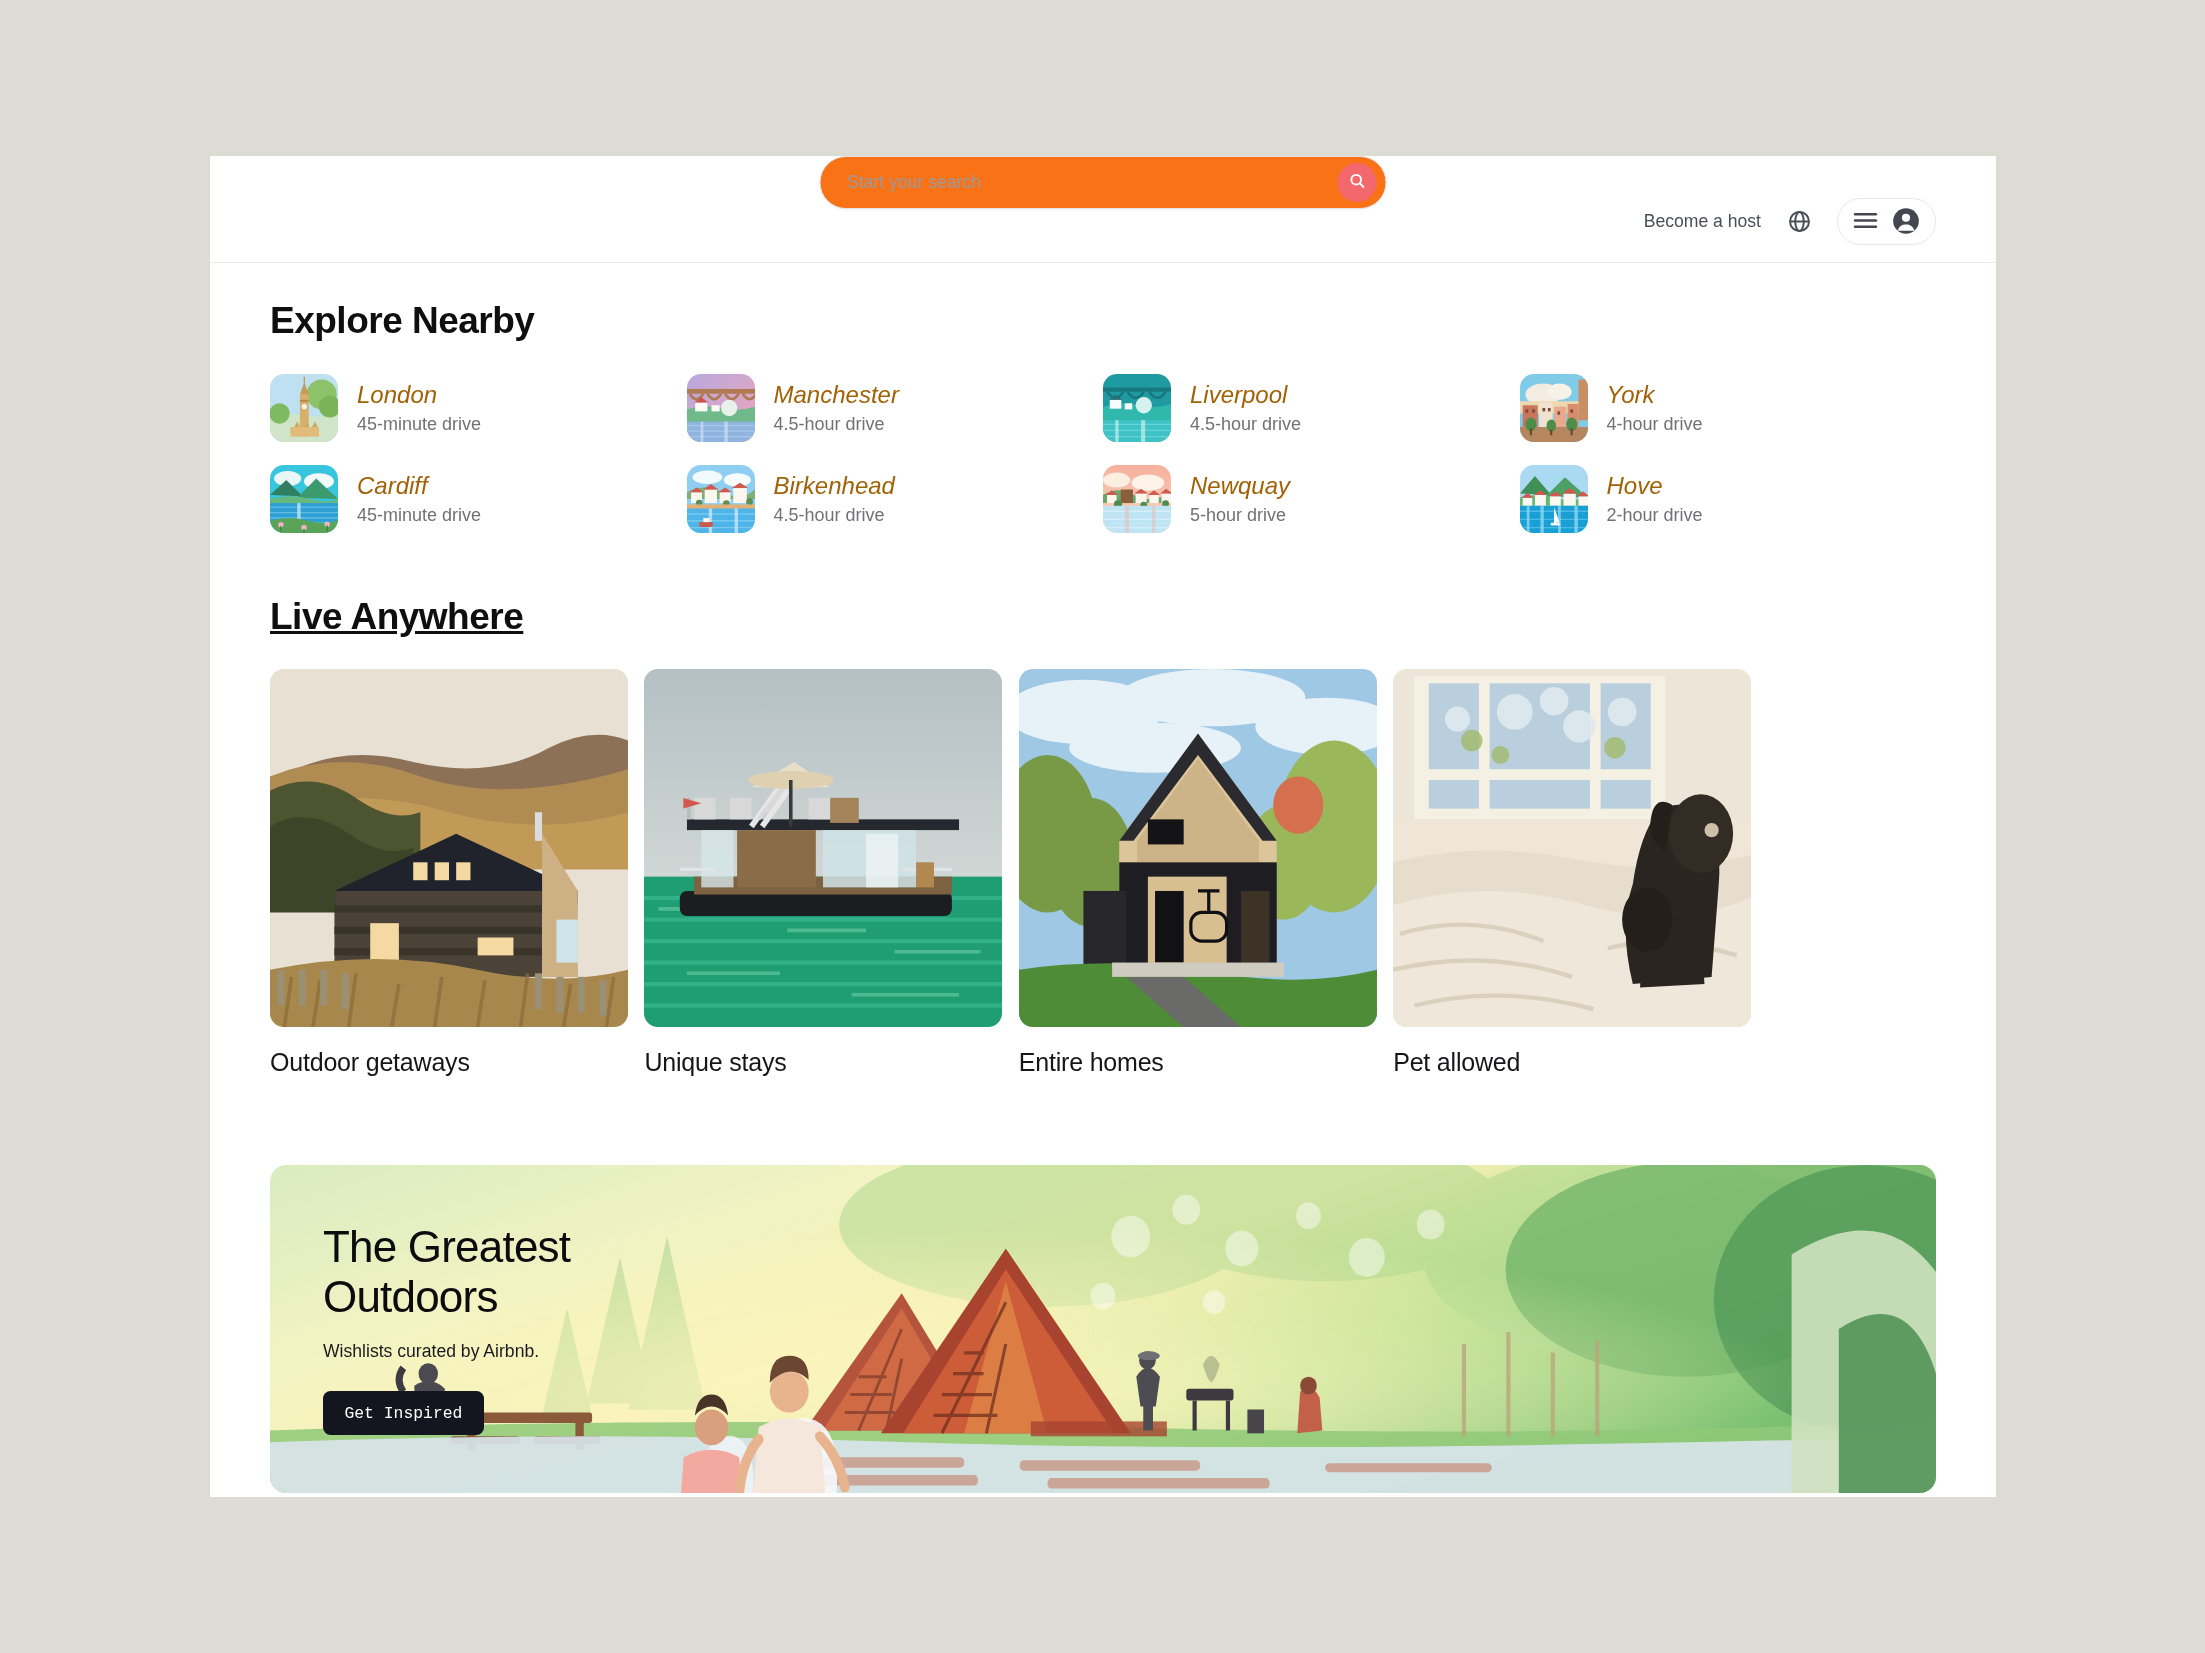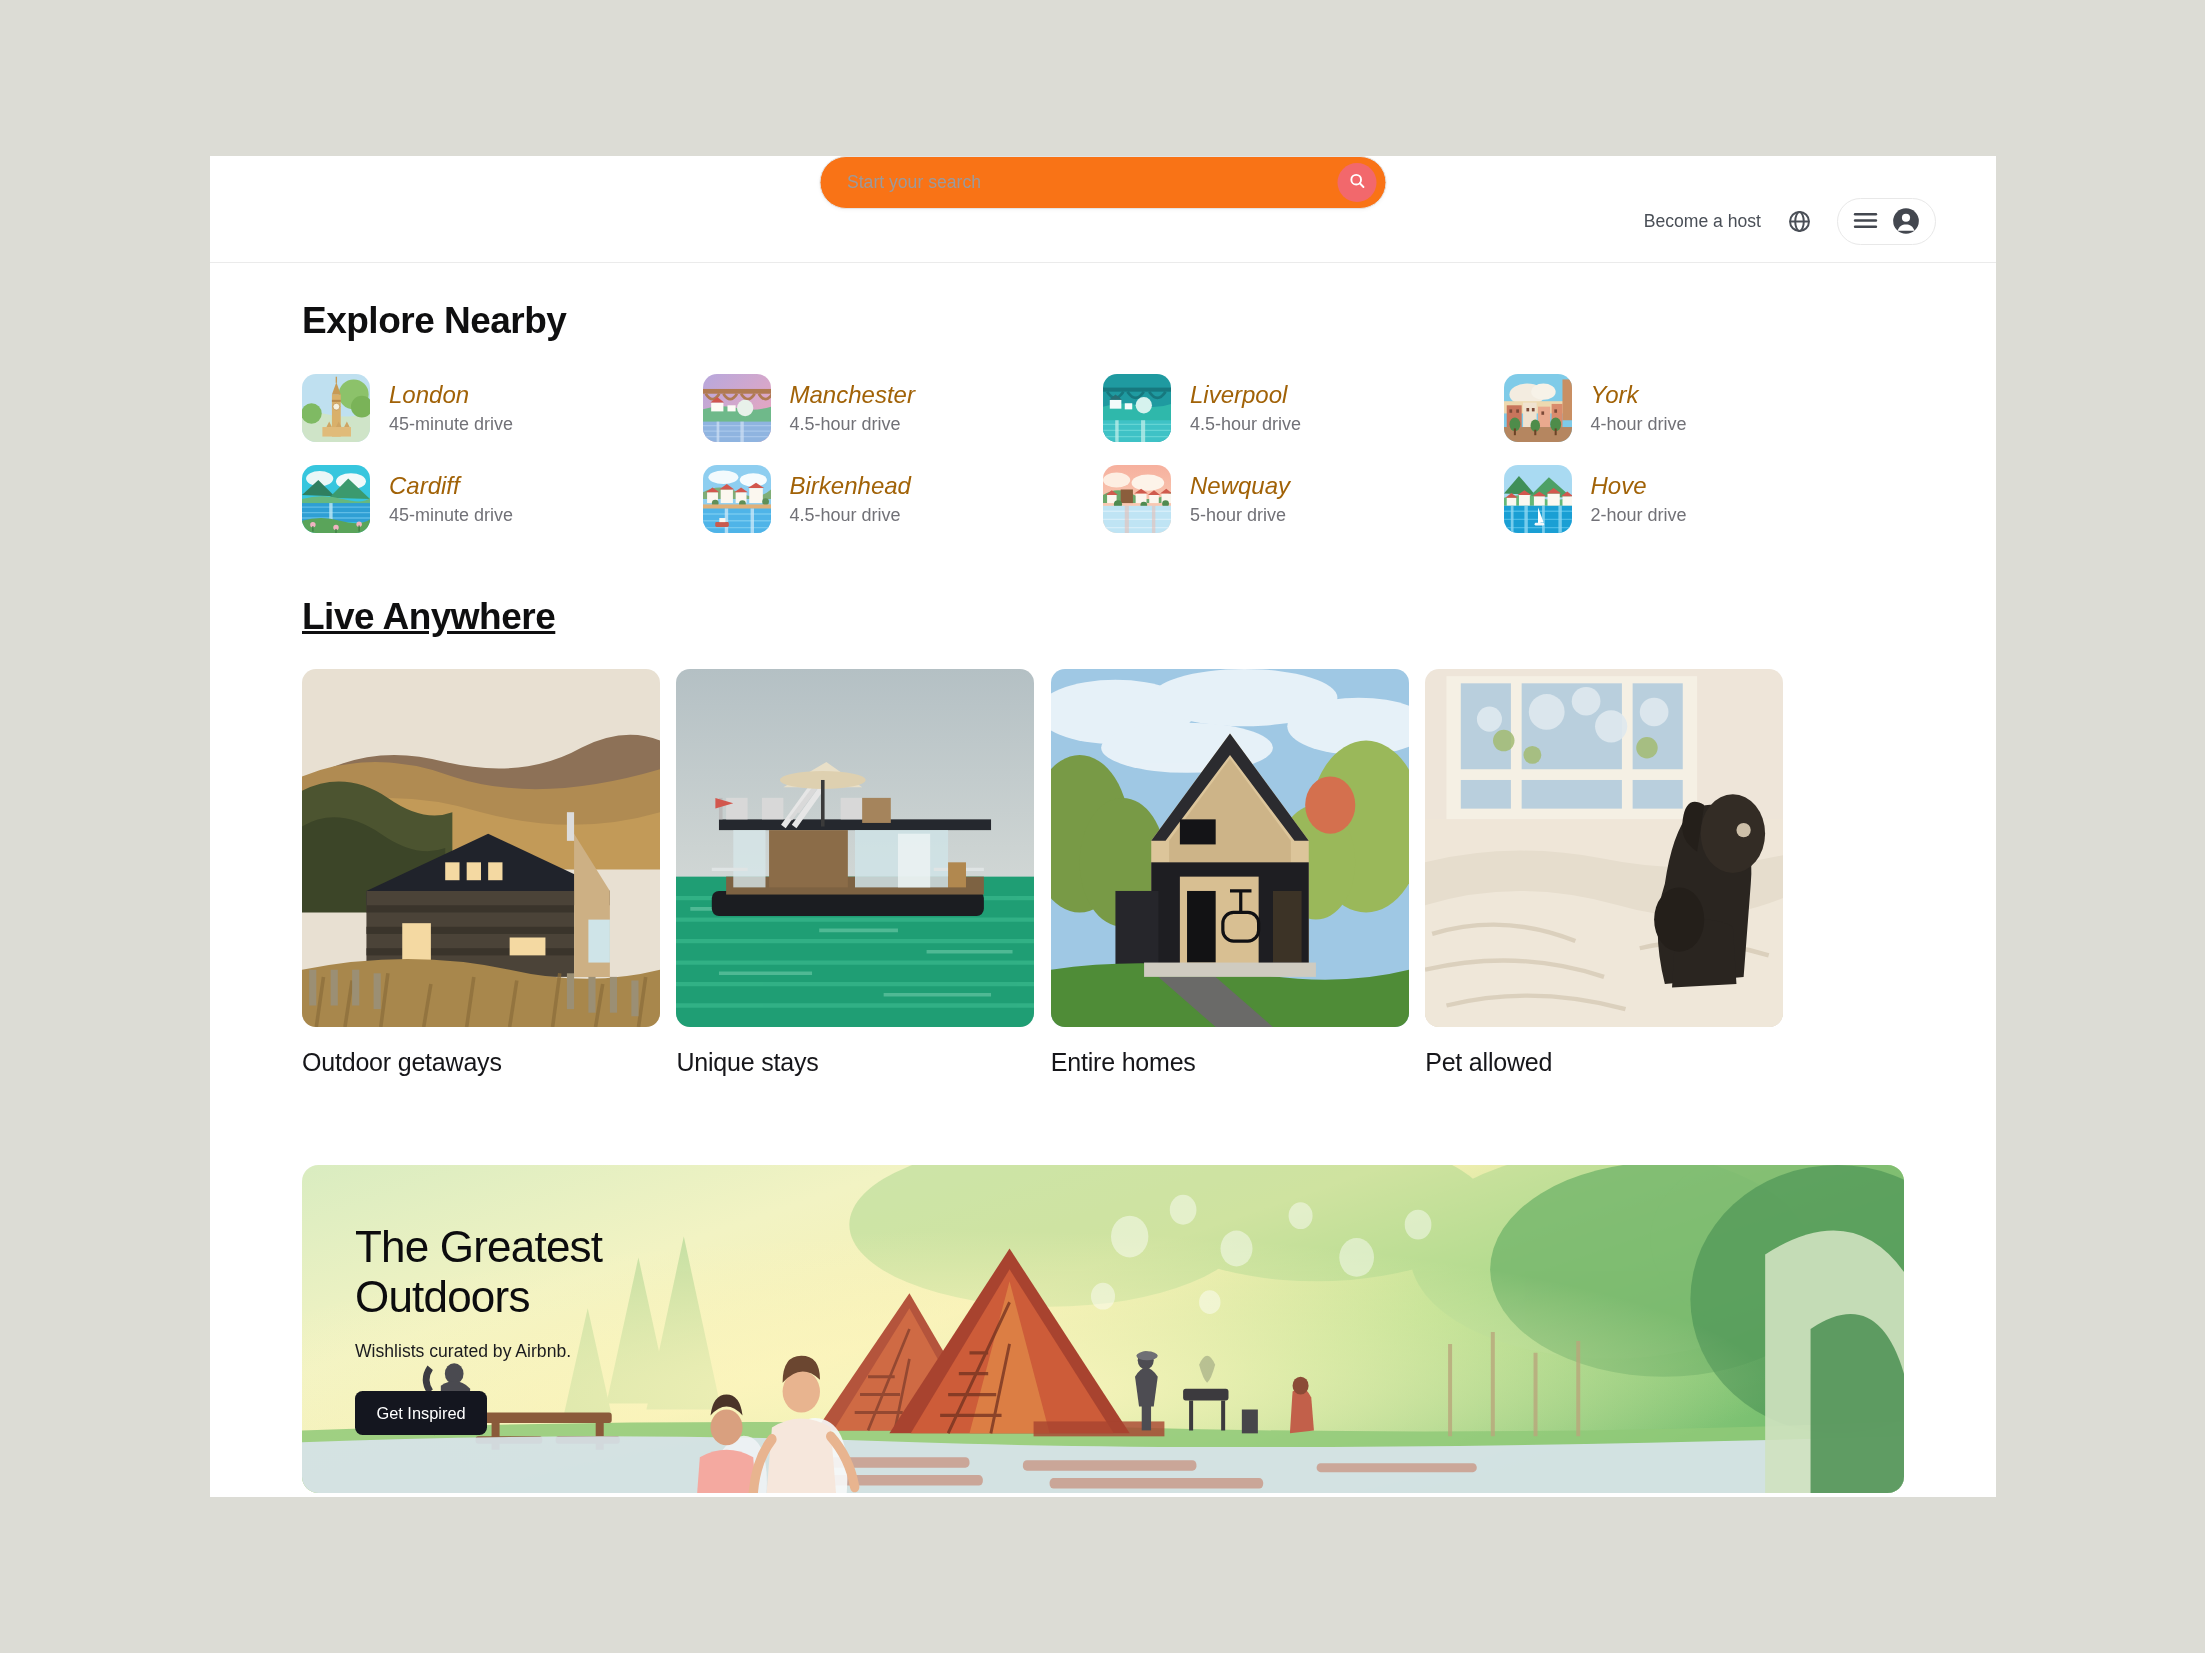--- a/index.html
+++ b/index.html
@@ -106,21 +106,21 @@
     align-items: center;
     gap: 14px;
     border: 1.3px solid #e8e8e8;
     border-radius: 28px;
     padding: 7.6px 15px;
     background: #fff;
     cursor: pointer;
   }
 
   
-  #content { padding: 0 92px; }
+  #content { padding: 0 60px; }
 
   .section-title {
     font-size: 37px;
     font-weight: 700;
     color: #0f0f10;
     letter-spacing: -0.5px;
   }
 
   #explore-title { margin-top: 37px; }
 
@@ -208,21 +208,21 @@
   #promo-sub {
     margin-top: 20px;
     font-size: 17.6px;
     color: #1b1b1f;
   }
   #promo-cta {
     margin-top: 29px;
     display: inline-block;
     background: #14161f;
     color: #ffffff;
-    font-family: Liberation Sans, sans-serif;
+    font-family: Liberation Mono, monospace;
     font-size: 16.4px;
     border: 0;
     border-radius: 7.6px;
     padding: 12.6px 21.4px;
     cursor: pointer;
   }
 </style>
 </head>
 <body>
 

